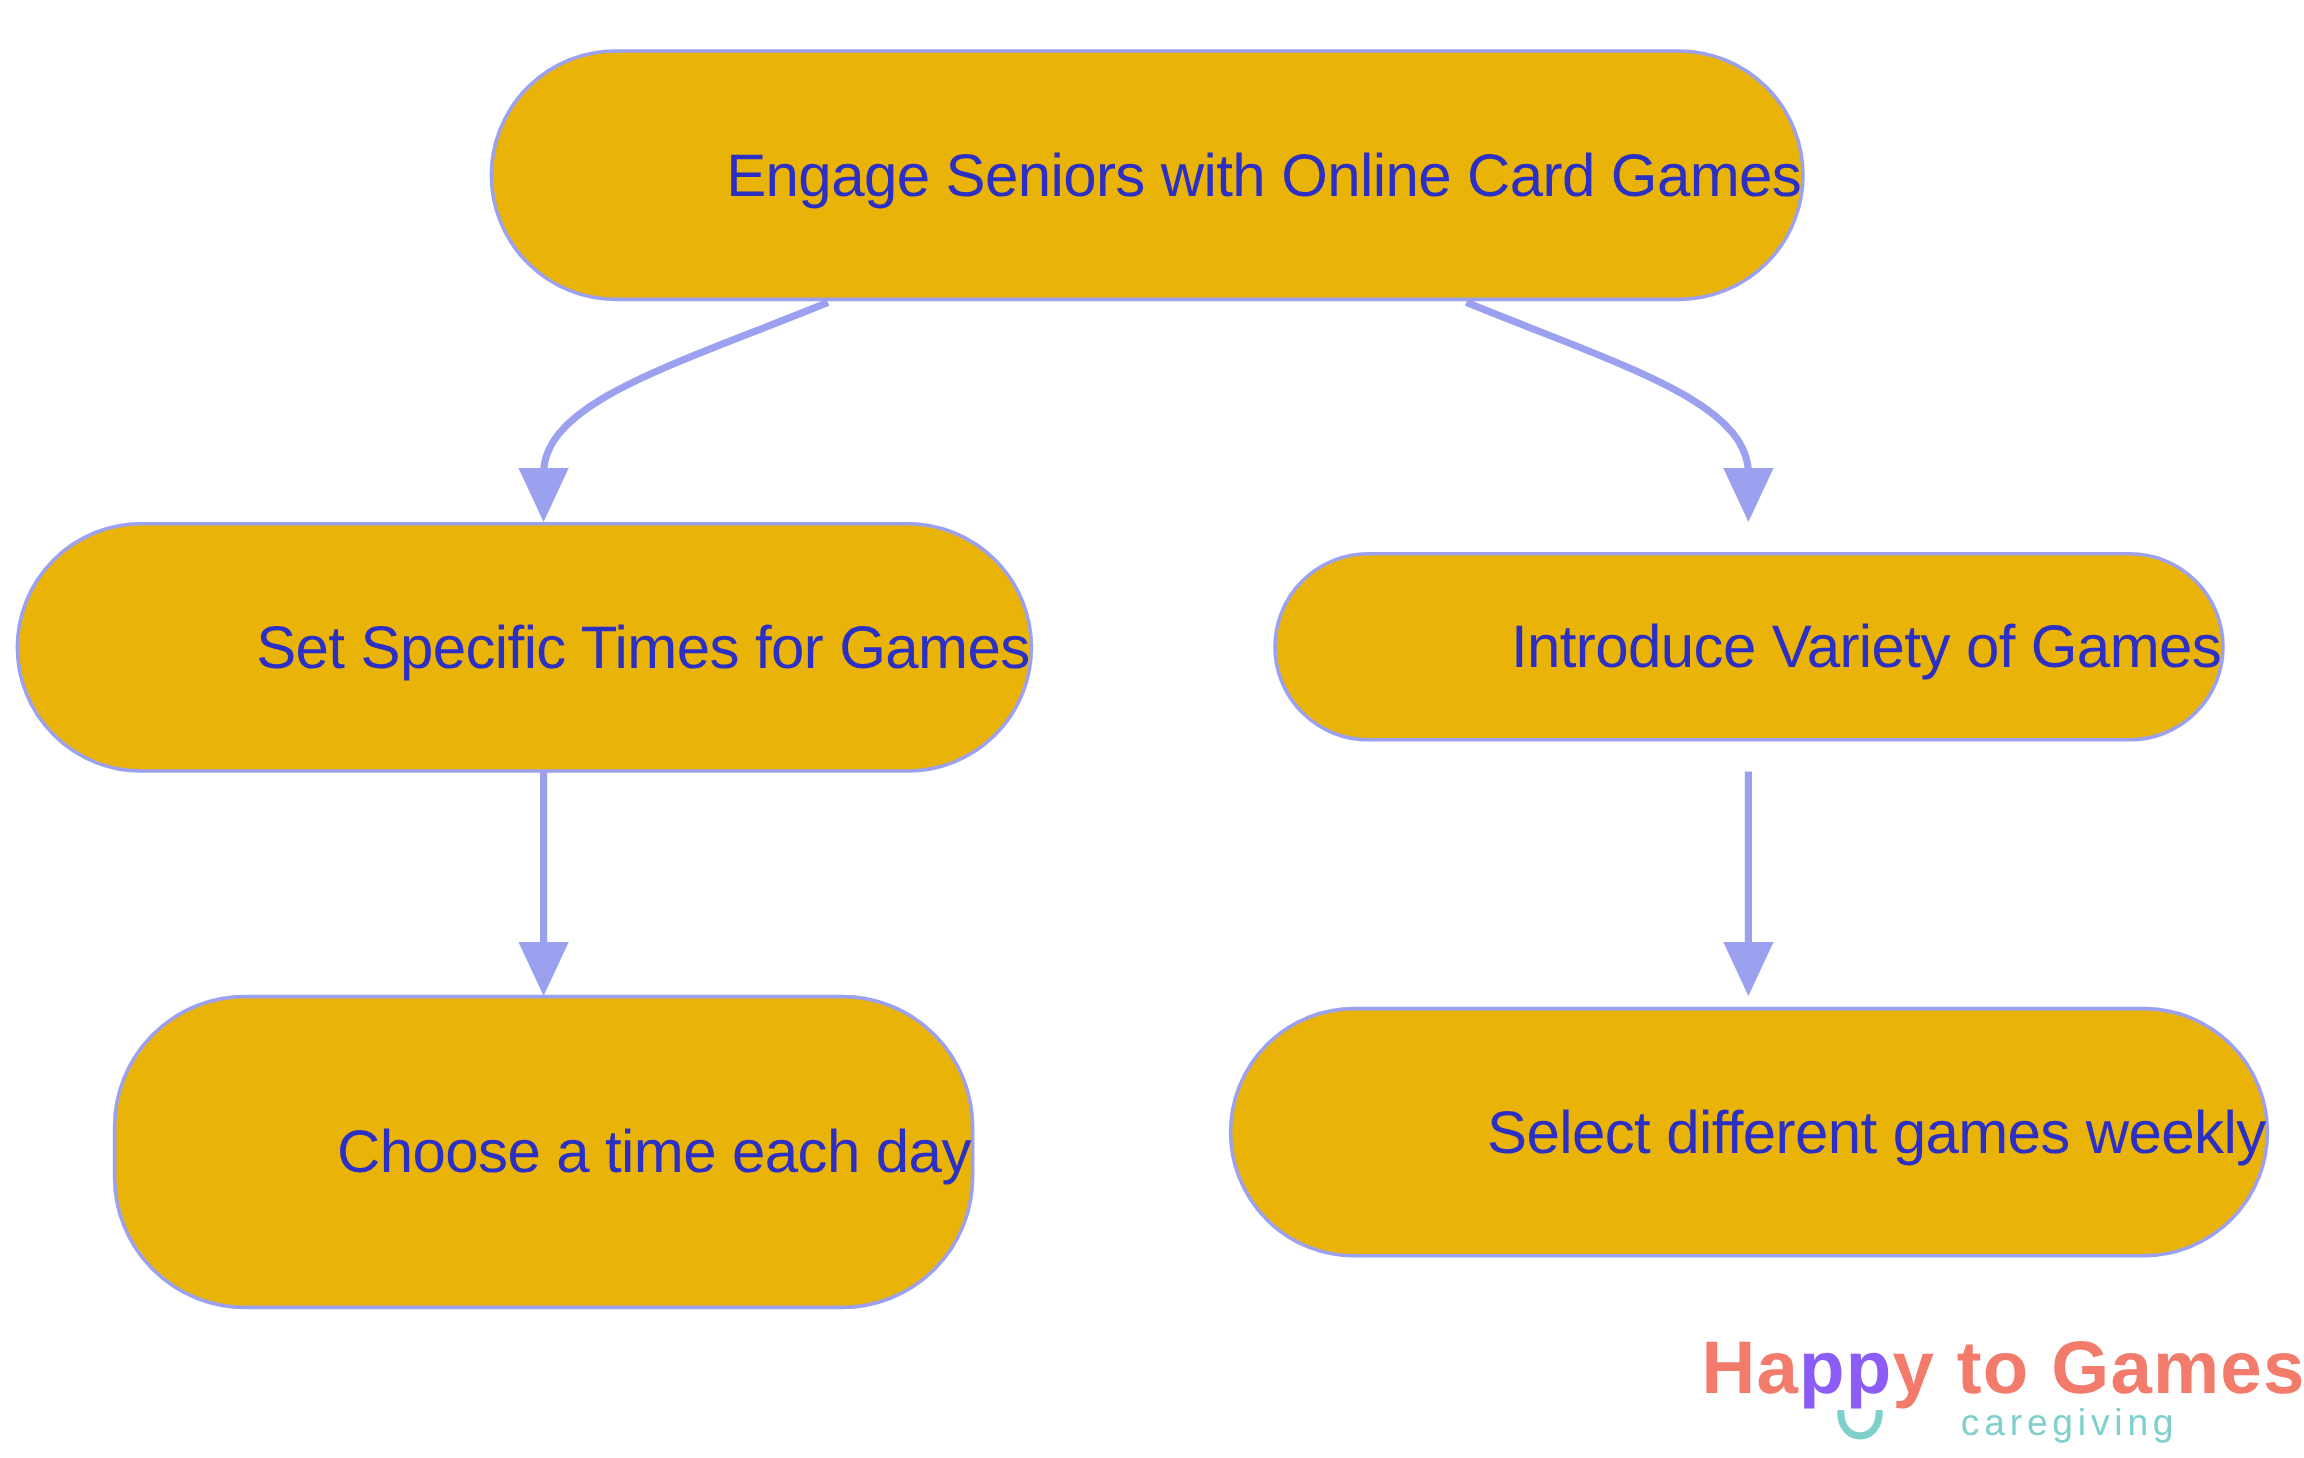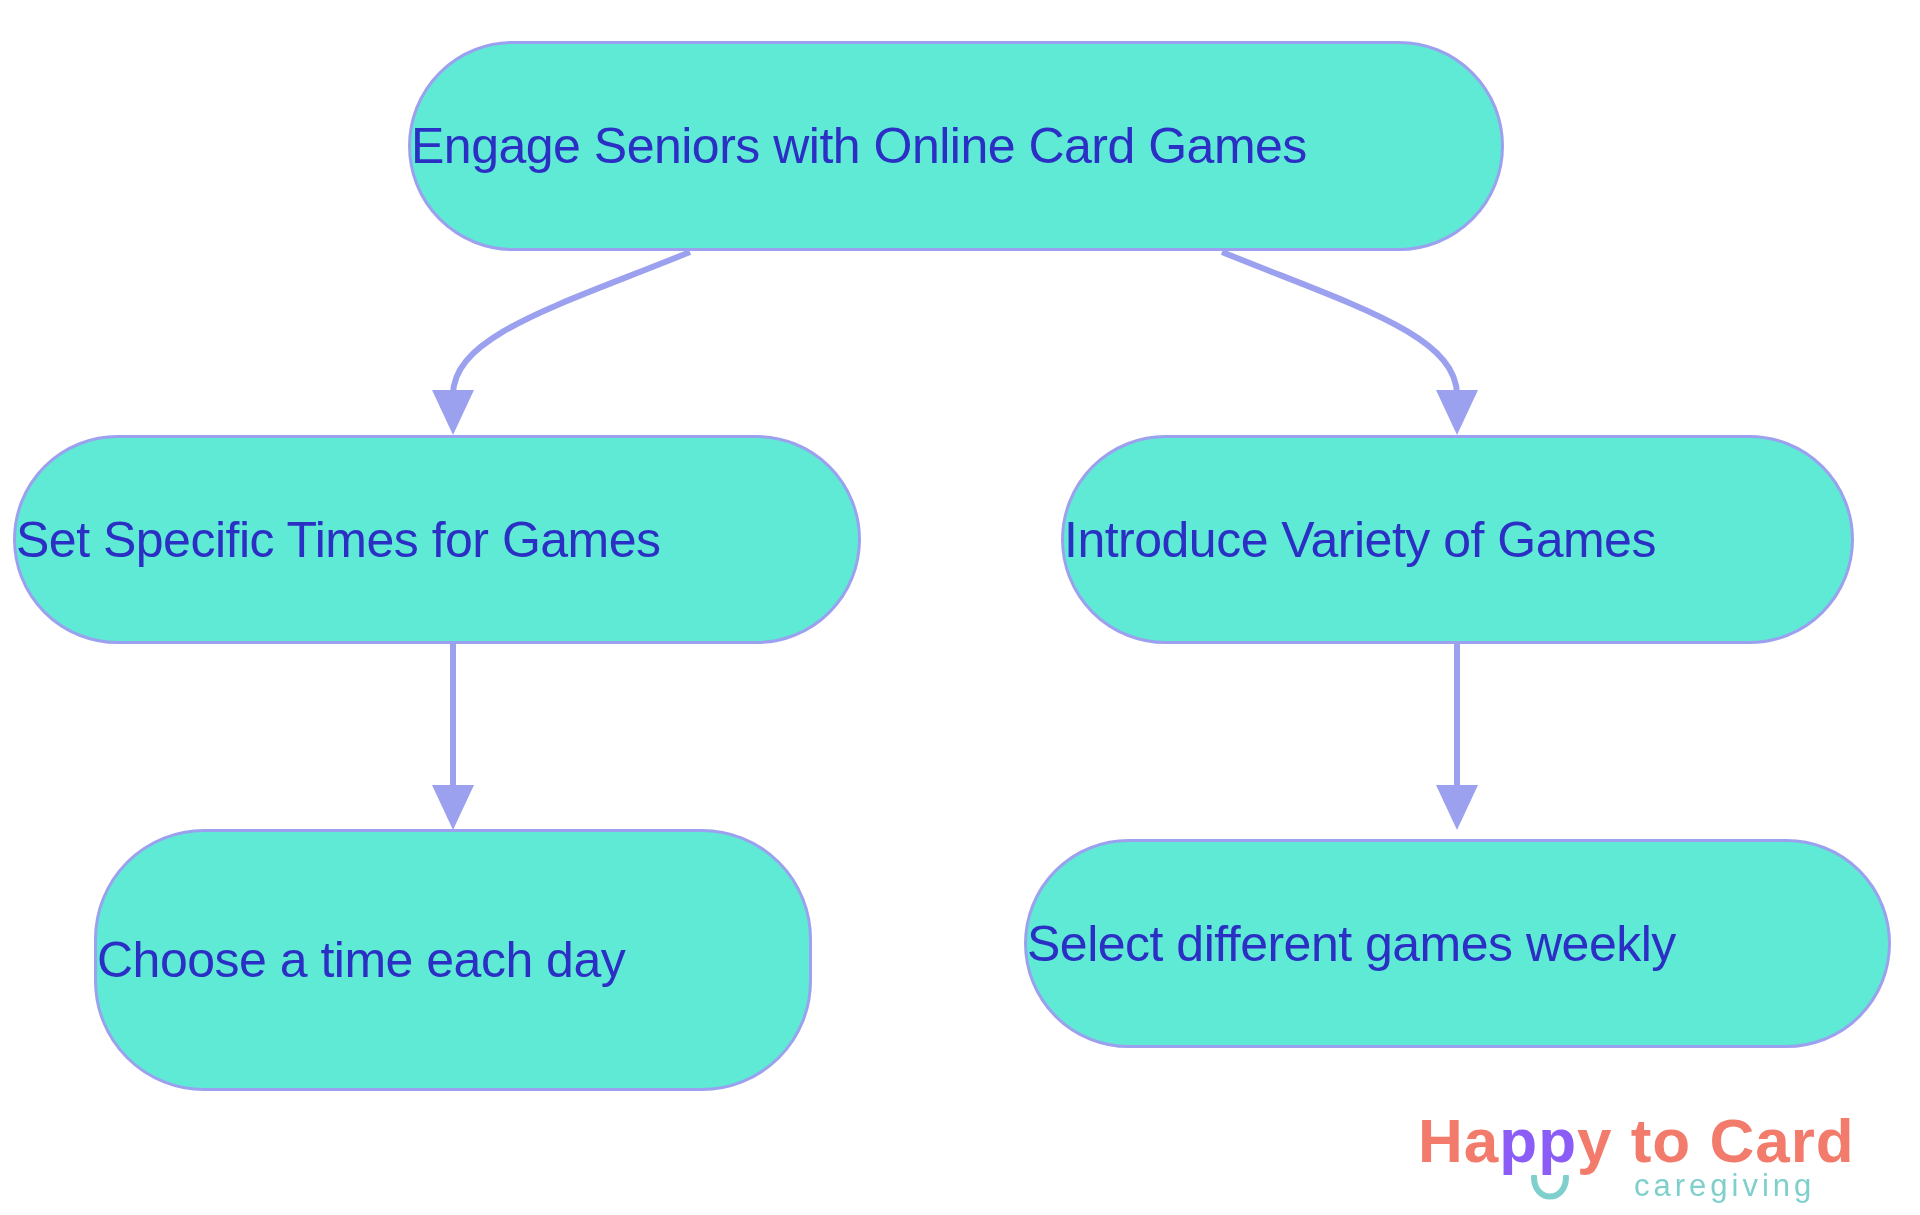--- a/index.html
+++ b/index.html
@@ -1,21 +1,21 @@
 <!DOCTYPE html>
 <html><head>
 <meta charset="utf-8">
 <style>
   html, body { margin: 0; padding: 0; background: #ffffff; }
   body { width: 1920px; height: 1215px; position: relative; overflow: hidden;
          font-family: "Liberation Sans", "DejaVu Sans", sans-serif; }
   .edges { position: absolute; left: 0; top: 0; width: 1920px; height: 1215px; }
-  .node { position: absolute; box-sizing: border-box; background: #5eead4;
+  .node { position: absolute; box-sizing: border-box; background: #eab308;
           border: 3px solid #9ca1ef; border-radius: 110px;
-          display: flex; align-items: center; justify-content: flex-start;
+          display: flex; align-items: center; justify-content: flex-end;
           color: #2b2fc4; font-size: 50px; letter-spacing: -0.5px; white-space: nowrap; }
   .logo { position: absolute; left: 1418px; top: 1105px; width: 460px; height: 100px; }
   .logo-main { position: absolute; left: 0; top: 0; font-size: 62px; font-weight: bold;
                color: #f27b6b; letter-spacing: 1px; white-space: nowrap; }
   .logo-main .teal { color: #8b5cf6; }
   .logo-sub { position: absolute; left: 216px; top: 63px; font-size: 31px; color: #7fcfcc;
               letter-spacing: 4px; white-space: nowrap; }
   .smile { position: absolute; left: 112px; top: 70px; width: 40px; height: 26px; }
 </style>
 </head>
@@ -37,31 +37,31 @@
 </svg>
 
 <div class="node" style="left:408px; top:41px; width:1096px; height:210px;">
   <span>Engage Seniors with Online Card Games</span>
 </div>
 
 <div class="node" style="left:13px; top:435px; width:848px; height:209px;">
   <span>Set Specific Times for Games</span>
 </div>
 
-<div class="node" style="left:1061px; top:435px; width:793px; height:209px;">
+<div class="node" style="left:1061px; top:460px; width:793px; height:158px;">
   <span>Introduce Variety of Games</span>
 </div>
 
 <div class="node" style="left:94px; top:829px; width:718px; height:262px;">
   <span>Choose a time each day</span>
 </div>
 
 <div class="node" style="left:1024px; top:839px; width:867px; height:209px;">
   <span>Select different games weekly</span>
 </div>
 
 <div class="logo">
-  <div class="logo-main"><span>Ha</span><span class="teal">pp</span><span>y to Card</span></div>
+  <div class="logo-main"><span>Ha</span><span class="teal">pp</span><span>y to Games</span></div>
   <svg class="smile" viewBox="0 0 40 26">
     <path d="M4 2 C 4 28, 36 28, 36 2" fill="none" stroke="#7fcfcc" stroke-width="6" stroke-linecap="round"></path>
   </svg>
   <div class="logo-sub">caregiving</div>
 </div>
 
 </body></html>

